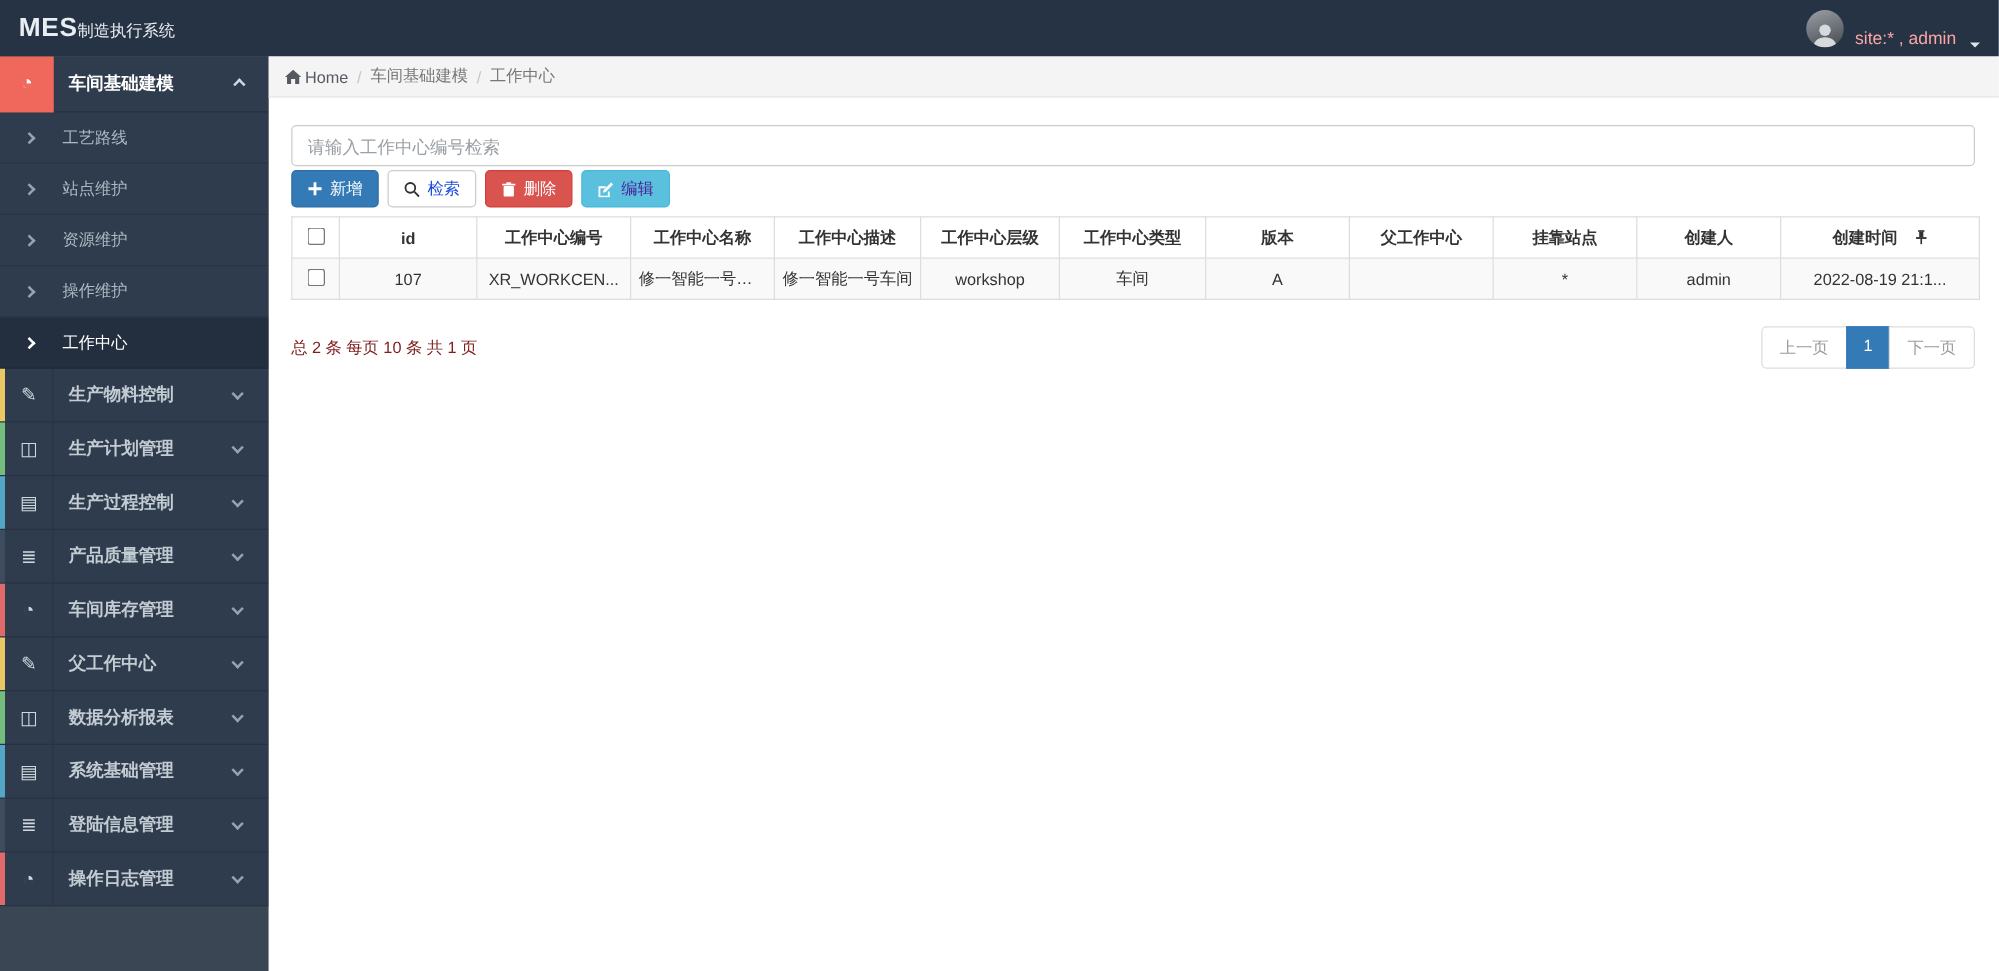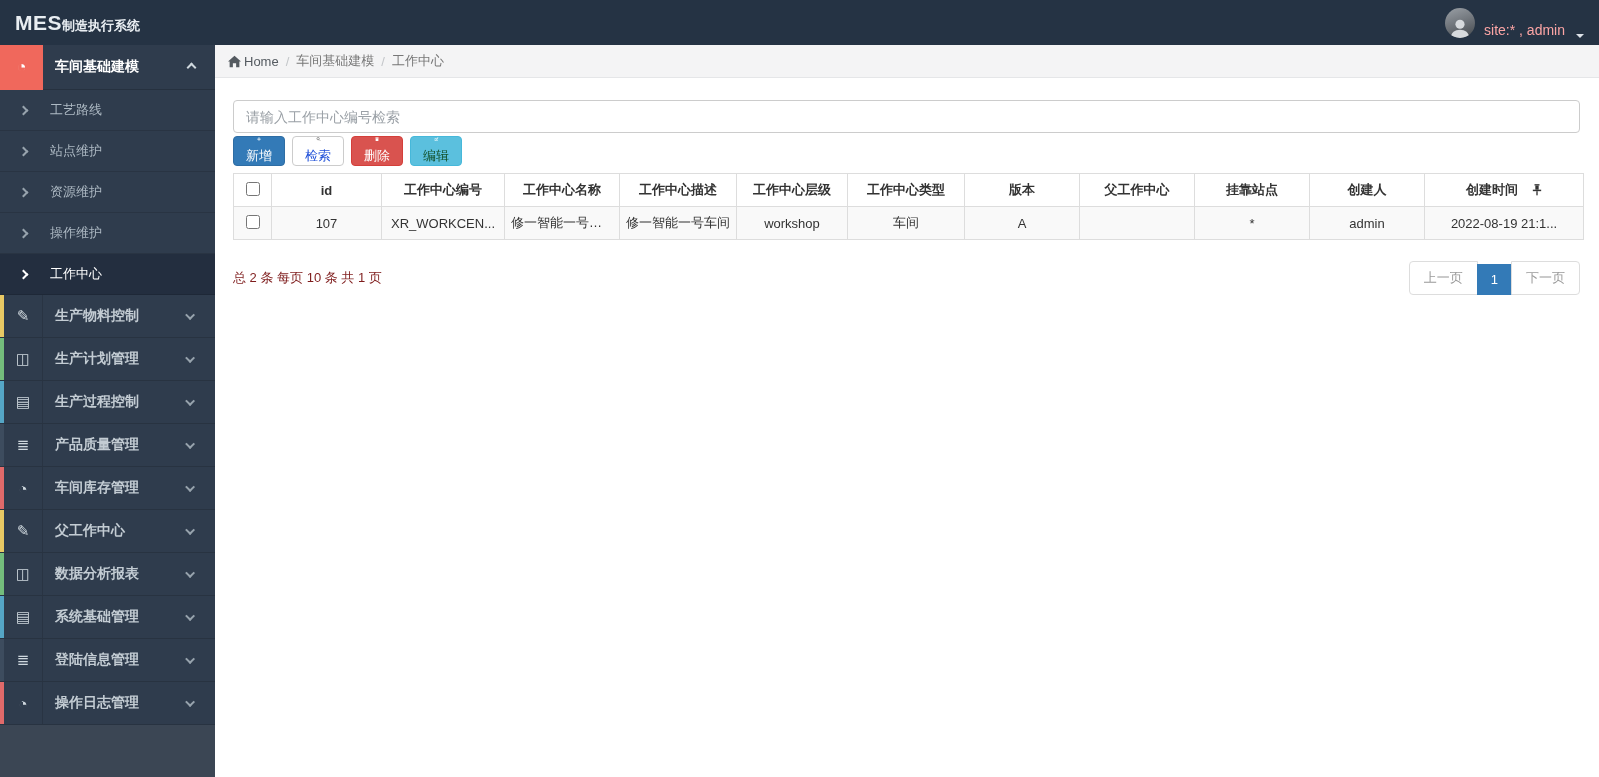--- a/index.html
+++ b/index.html
@@ -5,21 +5,21 @@
   * { margin:0; padding:0; box-sizing:border-box; }
   html,body { width:1599px; height:777px; overflow:hidden; background:#fff;
     font-family:"Liberation Sans","DejaVu Sans",sans-serif; }
 
   
   .navbar { position:absolute; top:0; left:0; width:1599px; height:45px;
     background:#253344; display:flex; align-items:center; justify-content:space-between;
     padding:0 15px; z-index:10; }
   .logo { color:#e9eef2; display:flex; align-items:baseline; cursor:pointer; }
   .logo-main { font-size:21px; font-weight:bold; letter-spacing:.5px; }
-  .logo-sub { font-size:13px; font-weight:bold; }
+  .logo-sub { font-size:13px; font-weight:normal; }
   .user-area { display:flex; align-items:flex-end; gap:9px; color:#fca5a5; font-size:14px; cursor:pointer; }
   .avatar { width:30px; height:30px; border-radius:50%; overflow:hidden;
     background:linear-gradient(160deg,#9aa0a6 0%,#6b7076 55%,#43484d 100%);
     display:flex; align-items:flex-end; justify-content:center; }
   .caret { width:0; height:0; border-left:4px solid transparent; border-right:4px solid transparent;
     border-top:4px solid #dde3e9; margin-left:2px; }
 
   
   .sidebar { position:absolute; top:45px; left:0; width:215px; height:732px; background:#3b4654; }
   .menu { background:#2f3c4d; }
@@ -57,38 +57,38 @@
   .content { padding:22px 19px 0 18px; }
 
   .search-input { width:100%; height:33px; border:1px solid #ccc; border-radius:4px;
     padding:0 12px; font-size:14px; color:#333; outline:none;
     font-family:"Liberation Sans","DejaVu Sans",sans-serif; }
   .search-input::placeholder { color:#9aa0a6; }
 
   .toolbar { margin-top:3px; display:flex; }
   .btn { height:30px; border-radius:4px; font-size:13px; padding:0 12px; margin-right:7px;
     display:inline-flex; align-items:center; gap:6px; cursor:pointer;
-    font-family:"Liberation Sans","DejaVu Sans",sans-serif;flex-direction:column; }
+    font-family:"Liberation Sans","DejaVu Sans",sans-serif; }
   .btn-primary { background:#337ab7; border:1px solid #2e6da4; color:#fff; }
   .btn-default { background:#fff; border:1px solid #ccc; color:#1d4ed8; }
   .btn-danger  { background:#d9534f; border:1px solid #d43f3a; color:#fff; }
-  .btn-info    { background:#5bc0de; border:1px solid #46b8da; color:#14532d; }
+  .btn-info    { background:#5bc0de; border:1px solid #46b8da; color:#4c1d95; }
 
   table { margin-top:7px; width:100%; border-collapse:collapse; table-layout:fixed; font-size:13px; color:#333; }
   th,td { border:1px solid #ddd; height:33px; text-align:center; padding:0 6px; overflow:hidden;
     white-space:nowrap; text-overflow:ellipsis; }
   th { font-weight:bold; background:#fff; }
   tbody tr:nth-child(odd) td { background:#f9f9f9; }
   tbody tr:nth-child(even) td { background:#fff; }
   .th-pin { display:inline-flex; align-items:center; gap:14px; justify-content:center; }
   input[type=checkbox] { width:14px; height:14px; cursor:pointer; }
 
   .pager-row { margin-top:21px; display:flex; align-items:center; justify-content:space-between; }
   .summary { font-size:13px; color:#7f1d1d; }
-  .pager { display:inline-flex;align-items:flex-end; }
+  .pager { display:inline-flex; }
   .page-btn { border:1px solid #ddd; background:#fff; color:#9b9b9b; font-size:13px;
     padding:7px 14px; margin-left:-1px; cursor:pointer; }
   .page-btn.first { border-radius:4px 0 0 4px; }
   .page-btn.last  { border-radius:0 4px 4px 0; }
   .page-btn.active { background:#337ab7; border-color:#337ab7; color:#fff; padding:7px 13px; }
 
   .ico-svg { display:inline-block; vertical-align:middle; }
 </style>
 </head>
 <body>

